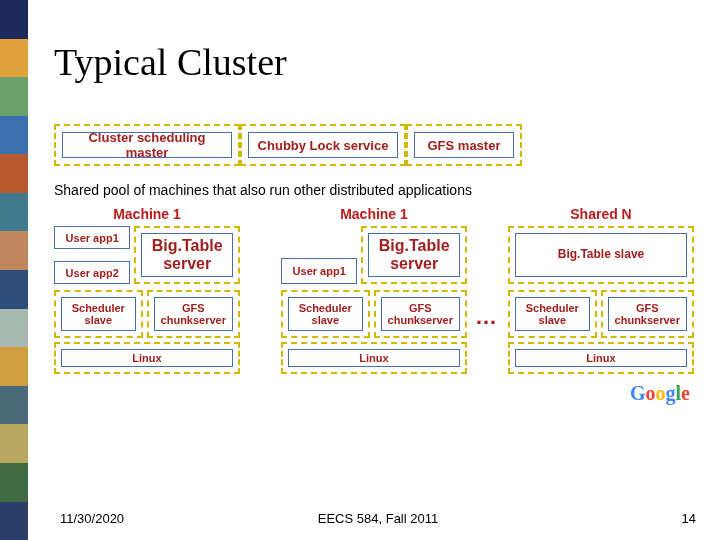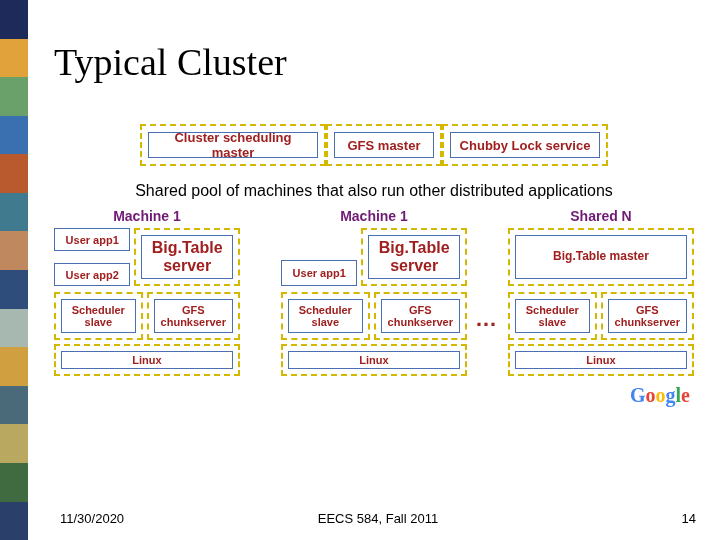--- a/index.html
+++ b/index.html
@@ -6,33 +6,33 @@
   html, body { width: 720px; height: 540px; font-family: Arial, Helvetica, sans-serif; background: #fff; }
   .slide { position: relative; width: 720px; height: 540px; display: flex; }
   .stripe-col { width: 40px; height: 100%; display: flex; flex-direction: column; }
   .stripe { flex: 1; }
   .s0{background:#1e2a5a}.s1{background:#e2a23b}.s2{background:#6aa06a}.s3{background:#3a6fb0}.s4{background:#b85a2e}.s5{background:#3f7a8f}.s6{background:#c0885f}.s7{background:#2e4d7a}.s8{background:#a6b8b0}.s9{background:#d0a040}.s10{background:#4a6a7a}.s11{background:#b8a860}.s12{background:#406a40}.s13{background:#2a3f6a}
   .content { flex: 1; padding: 40px 26px 10px 26px; position: relative; }
   .title { font-family: "Times New Roman", Times, serif; font-size: 38px; font-weight: 400; margin-bottom: 18px; }
   .diagram { width: 640px; position: relative; }
 
   .dashed-group { border: 2px dashed #d4b800; padding: 6px; display: flex; gap: 18px; justify-content: center; }
-  .top-row { display: flex; justify-content: center; margin-top: 40px; }
+  .top-row { display: flex; justify-content: flex-start; margin-top: 40px; }
   .dashed-group.sm { padding: 5px; }
 
   .box { border: 1.5px solid #4a6fb0; background: #fff; color: #a02020; font-weight: 700; font-size: 13px; text-align: center; display: flex; align-items: center; justify-content: center; padding: 3px 6px; }
   .box-md { width: 170px; height: 26px; font-size: 13px; }
   .box-gfs { width: 100px; height: 26px; }
   .box-chubby { width: 150px; height: 26px; }
 
-  .shared-note { font-size: 16px; text-align: center; margin: 16px 0 8px 0; font-weight: 400; }
+  .shared-note { font-size: 14px; text-align: left; margin: 16px 0 8px 0; font-weight: 400; }
 
   .machines-row { display: flex; justify-content: space-between; position: relative; }
   .machine { width: 186px; display: flex; flex-direction: column; align-items: center; }
-  .machine-label { color: #701a75; font-weight: 700; font-size: 14px; margin-bottom: 4px; }
+  .machine-label { color: #b91c1c; font-weight: 700; font-size: 14px; margin-bottom: 4px; }
 
   .apps-area { width: 100%; display: flex; gap: 4px; margin-bottom: 6px; height: 58px; }
   .apps-left { display: flex; flex-direction: column; gap: 12px; flex: 1; }
   .apps-right { flex: 1.2; }
   .box-sm { width: 100%; height: 26px; font-size: 11px; }
   .box-bt { width: 100%; height: 100%; font-size: 16px; line-height: 1.1; }
   .box-btm { width: 100%; height: 100%; font-size: 12px; line-height: 1.1; }
 
   .ds-row { width: 100%; display: flex; gap: 4px; margin-bottom: 4px; }
   .ds-row .dashed-group { flex: 1; }
@@ -75,24 +75,24 @@
   <div class="content">
     <h1 class="title">Typical Cluster</h1>
 
     <div class="diagram">
 
       <div class="top-row">
         <div class="dashed-group">
           <div class="box box-md">Cluster scheduling master</div>
         </div>
         <div class="dashed-group">
-          <div class="box box-gfs">GFS master</div>
+          <div class="box box-chubby">Chubby Lock service</div>
         </div>
         <div class="dashed-group">
-          <div class="box box-chubby">Chubby Lock service</div>
+          <div class="box box-gfs">GFS master</div>
         </div>
       </div>
 
       <div class="shared-note">Shared pool of machines that also run other distributed applications</div>
 
       <div class="machines-row">
 
         <div class="machine">
           <div class="machine-label">Machine 1</div>
           <div class="apps-area">
@@ -137,21 +137,21 @@
           </div>
           <div class="linux dashed-group sm">
               <div class="box box-linux">Linux</div>
             </div>
         </div>
 
         <div class="machine">
           <div class="machine-label">Shared N</div>
           <div class="apps-area">
             <div class="dashed-group sm" style="flex:1">
-              <div class="box box-btm">Big.Table master</div>
+              <div class="box box-btm">Big.Table slave</div>
             </div>
           </div>
           <div class="ds-row">
             <div class="dashed-group sm">
                 <div class="box box-svc">Scheduler slave</div>
               </div>
             <div class="dashed-group sm">
                 <div class="box box-svc">GFS chunkserver</div>
               </div>
           </div>

